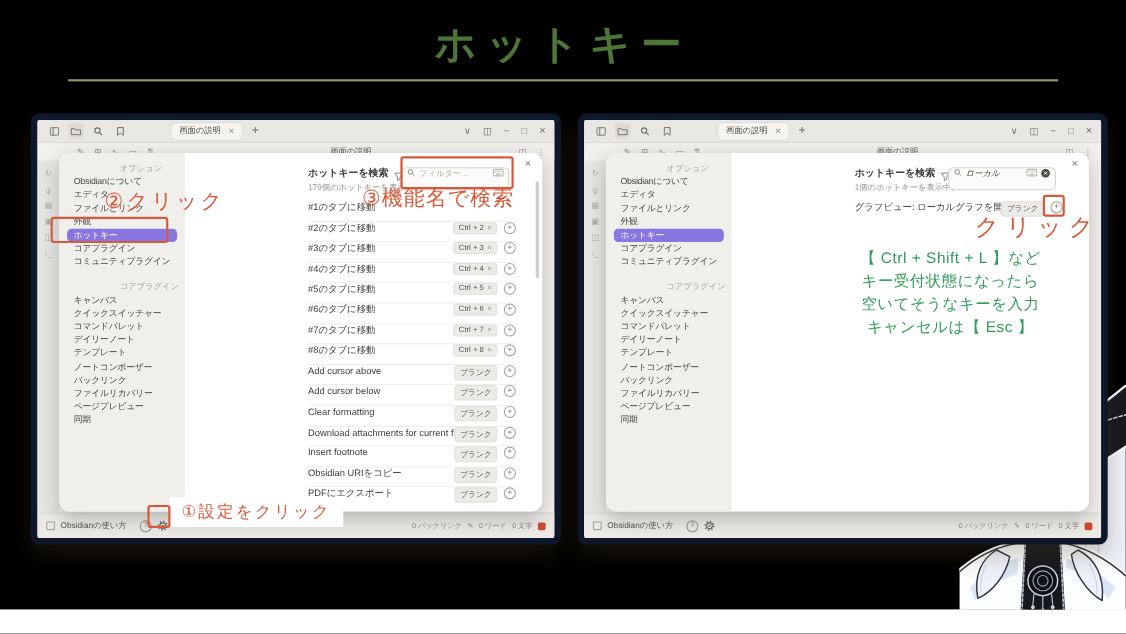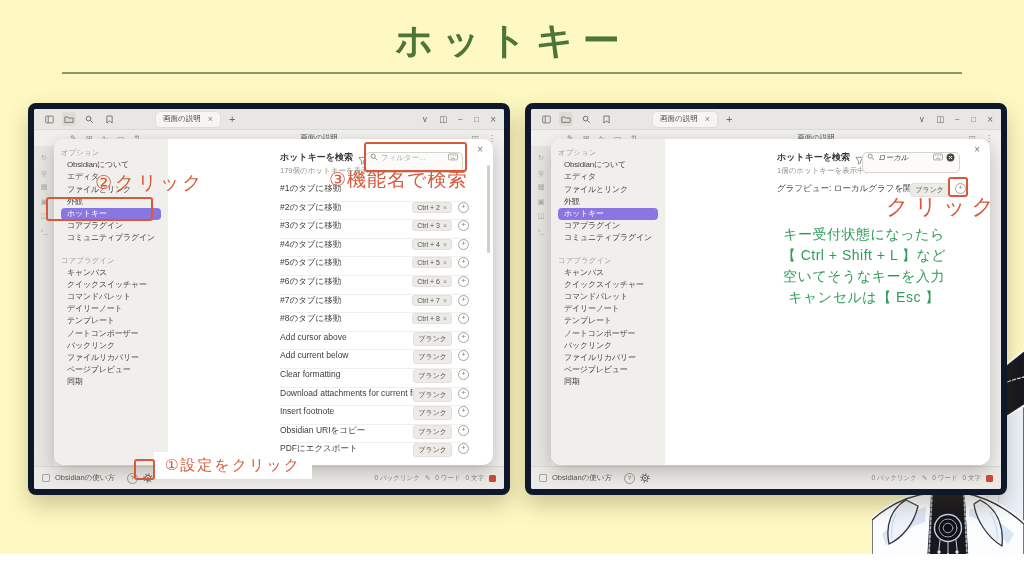--- a/index.html
+++ b/index.html
@@ -1,16 +1,16 @@
 <!DOCTYPE html>
 <html><head>
 <meta charset="utf-8">
 <style>
   html,body{margin:0;padding:0;width:1024px;height:576px;overflow:hidden;}
-  .stage{position:relative;width:1024px;height:554px;background:#fef9c3;
+  .stage{position:relative;width:1024px;height:554px;background:#000000;
     font-family:"Liberation Sans","DejaVu Sans",sans-serif;overflow:hidden;}
   
   .page-title{position:absolute;top:16px;left:0;width:100%;text-align:center;
     font-size:37px;font-weight:bold;letter-spacing:9px;color:#4d7537;}
   .title-rule{position:absolute;top:72px;left:62px;right:62px;height:2px;background:#8e9765;}
   
   .obs-window{position:absolute;width:470px;height:380px;background:#f1f0ed;
     border:6px solid #0f172a;border-radius:8px;box-shadow:0 10px 22px rgba(80,66,30,.28);
     overflow:hidden;z-index:2;}
   #win-left{left:28px;top:103px;} #win-right{left:525px;top:103px;}
@@ -45,21 +45,21 @@
   .help{position:absolute;left:93px;width:9px;height:9px;border:1px solid #9c9992;border-radius:50%;
     font-size:6px;color:#7b7873;text-align:center;line-height:9px;}
   .gearbtn{position:absolute;left:109px;display:inline-flex;}
   .status{margin-left:auto;display:flex;align-items:center;gap:5px;font-size:6.5px;color:#8a8780;white-space:nowrap;}
   .status .redic{width:7px;height:7px;background:#cf4b30;border-radius:1.5px;}
   
   .modal{position:absolute;left:20px;top:30px;width:439px;height:326px;background:#ffffff;
     border-radius:10px;box-shadow:0 6px 18px rgba(0,0,0,.22);display:flex;overflow:hidden;}
   .modal-close{position:absolute;top:5px;right:10px;font-size:10px;color:#7b7873;z-index:3;}
   .modal-side{width:100px;background:#f1efec;padding:8px 7px;flex:0 0 auto;}
-  .side-header{height:12.2px;line-height:12.2px;font-size:7.5px;color:#a5a29b;white-space:nowrap;}
+  .side-header{height:12.2px;line-height:12.2px;font-size:7.5px;color:#a5a29b;white-space:nowrap;margin-left:48px;}
   .side-header:not(:first-child){margin-top:10px;}
   .side-item{height:12.2px;line-height:12.2px;font-size:8px;letter-spacing:-0.2px;color:#45443f;
     padding:0 6px;border-radius:4px;white-space:nowrap;}
   .side-item.active{background:#8a76e0;color:#ffffff;}
   .modal-main{position:relative;flex:1;}
   .mm-heading{position:absolute;left:112px;top:12px;font-size:9px;font-weight:bold;color:#3c3a36;}
   .mm-count{position:absolute;left:112px;top:27px;font-size:7.5px;color:#93908a;}
   .funnel{position:absolute;top:17px;right:126px;display:inline-flex;}
   .searchbox{position:absolute;top:13px;right:30px;width:88px;height:19px;background:#fcfbfa;
     border:1px solid #d6d2cc;border-radius:5px;display:flex;align-items:flex-start;padding:0 4px;gap:3px;}
@@ -297,21 +297,21 @@
               <span class="hk-name">#8のタブに移動</span>
               <span class="hk-badge">Ctrl + 8<span class="hk-x">×</span></span>
               <span class="hk-restore">+</span>
             </div>
             <div class="hk-row">
               <span class="hk-name">Add cursor above</span>
               <span class="hk-badge">ブランク</span>
               <span class="hk-restore">+</span>
             </div>
             <div class="hk-row">
-              <span class="hk-name">Add current below</span>
+              <span class="hk-name">Add cursor below</span>
               <span class="hk-badge">ブランク</span>
               <span class="hk-restore">+</span>
             </div>
             <div class="hk-row">
               <span class="hk-name">Clear formatting</span>
               <span class="hk-badge">ブランク</span>
               <span class="hk-restore">+</span>
             </div>
             <div class="hk-row">
               <span class="hk-name">Download attachments for current file</span>
@@ -486,19 +486,19 @@
   <div class="ann-box" id="ann2-box"></div>
   <div class="ann" id="ann3-text">③機能名で検索</div>
   <div class="ann-box" id="ann-search-box"></div>
   <div id="ann1-box">
     <span id="ann1-text">①設定をクリック</span>
   </div>
   <div class="ann-box" id="ann-gear-box"></div>
   <div class="ann" id="ann-click">クリック</div>
   <div class="ann-box" id="ann-plus-box"></div>
   <div class="green-tips">
+    <div>【 Ctrl + Shift + L 】など</div>
     <div>キー受付状態になったら</div>
-    <div>【 Ctrl + Shift + L 】など</div>
     <div>空いてそうなキーを入力</div>
     <div class="gap">キャンセルは【 Esc 】</div>
   </div>
 
 </div>
 
 </body></html>

